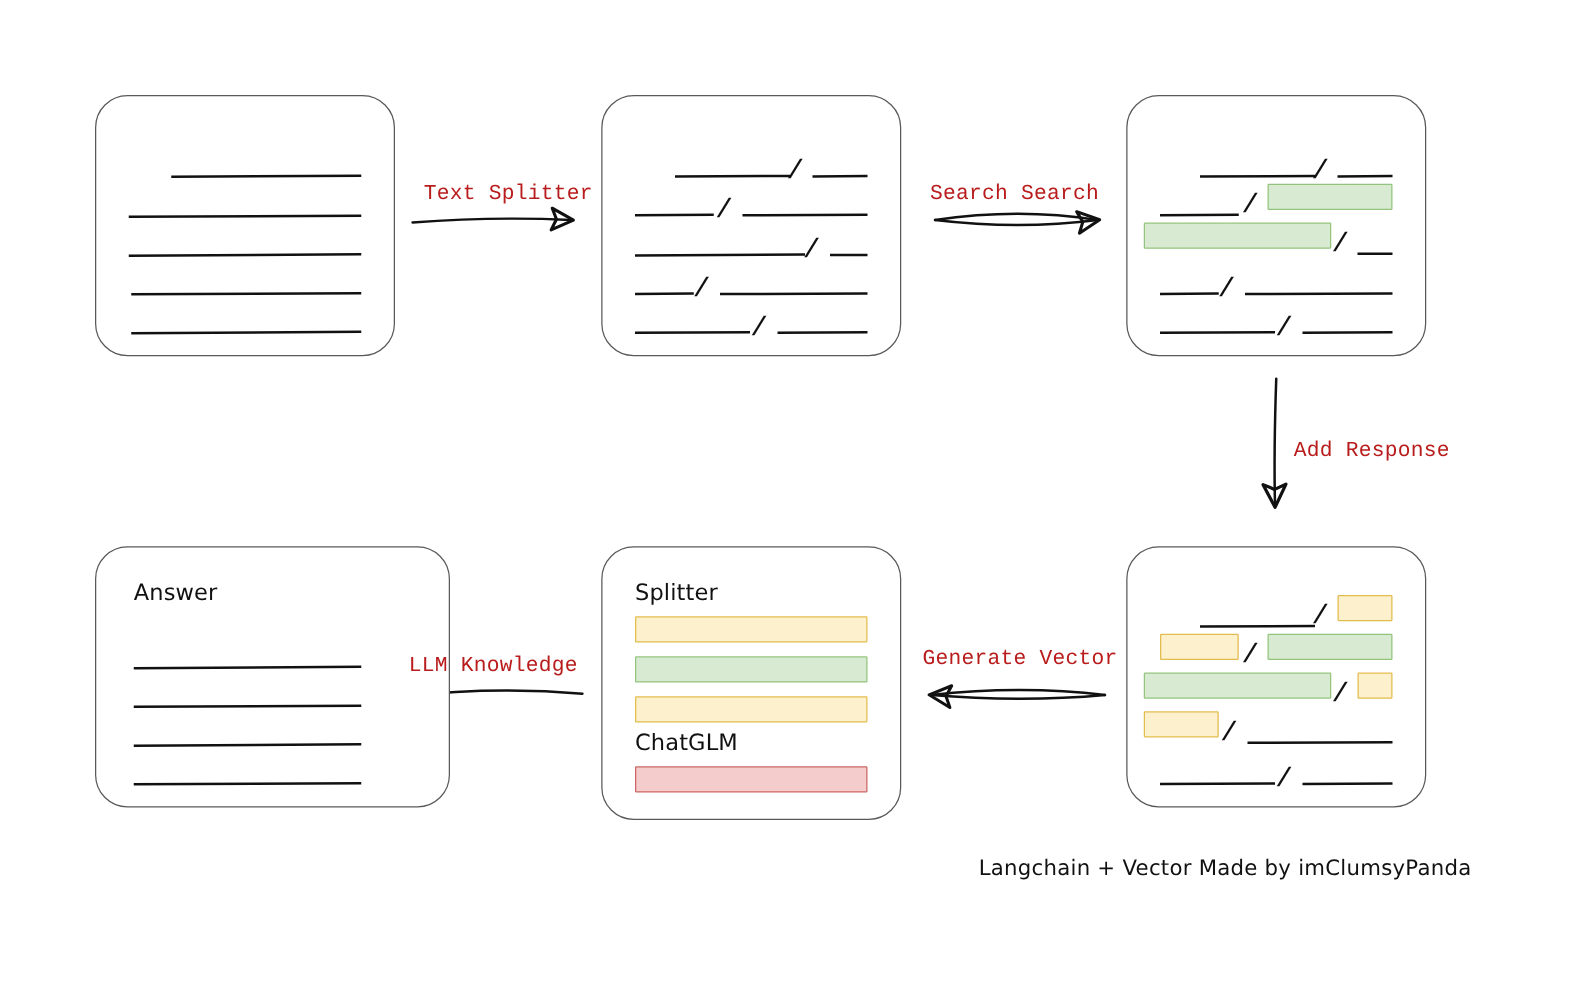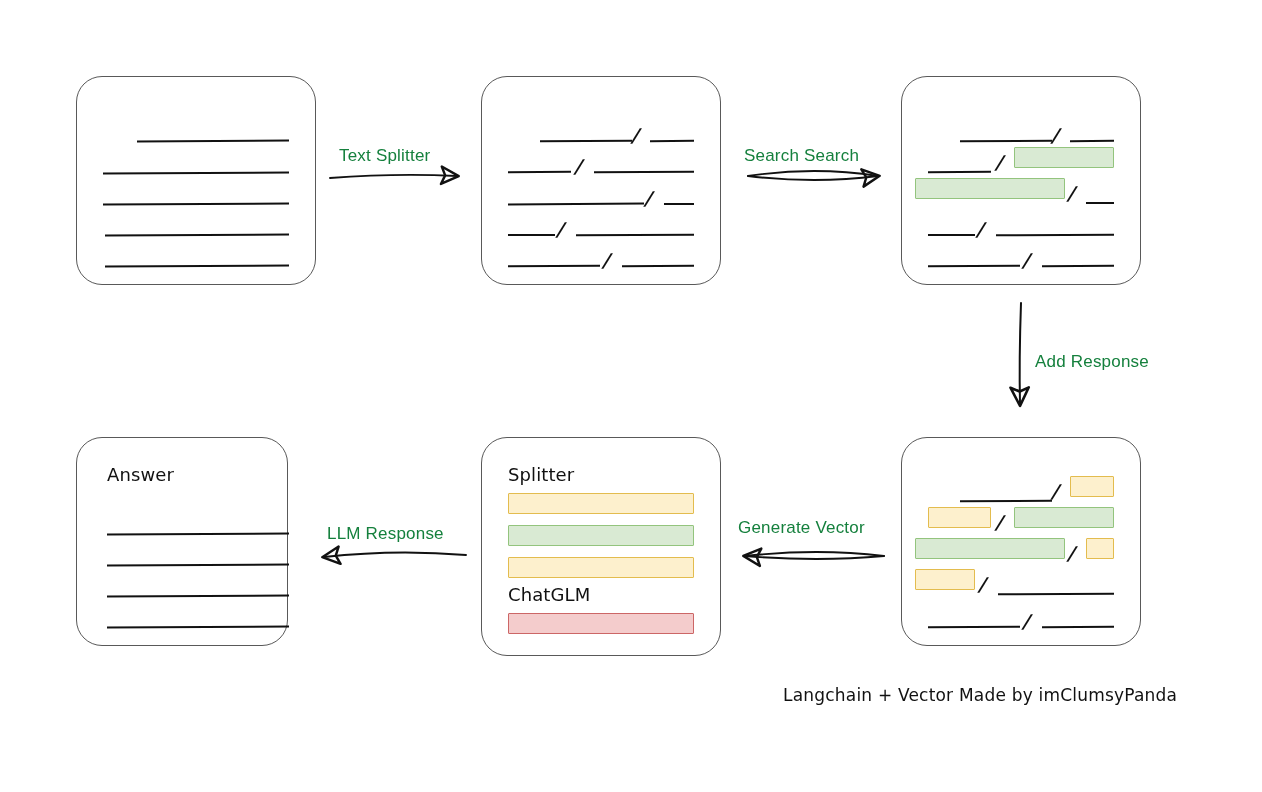--- a/index.html
+++ b/index.html
@@ -67,23 +67,23 @@
   .node-title {
     position: absolute;
     font-family: "DejaVu Sans", sans-serif;
     font-size: 18px;
     color: #111111;
     white-space: nowrap;
     letter-spacing: .1px;
   }
   .edge-label {
     position: absolute;
-    font-family: Liberation Sans, sans-serif;
+    font-family: Liberation Mono, monospace;
     font-size: 17px;
-    color: #15803d;
+    color: #b91c1c;
     white-space: nowrap;
     letter-spacing: .2px;
   }
   .footer-note {
     position: absolute;
     font-family: "DejaVu Sans", sans-serif;
     font-size: 17px;
     color: #111111;
     white-space: nowrap;
     letter-spacing: .2px;
@@ -188,30 +188,30 @@
       <div class="seg seg-line" style="left: 140px; top: 188px; width: 72px; transform: rotate(-0.35deg);"></div>
     </div>
     <div class="node-box" style="left: 481px; top: 437px; width: 240px; height: 219px;">
       <div class="node-title" style="left: 26px; top: 26px;">Splitter</div>
       <div class="node-title" style="left: 26px; top: 146px;">ChatGLM</div>
       <div class="seg seg-hl yellow" style="left: 26px; top: 55px; width: 186px;"></div>
       <div class="seg seg-hl green" style="left: 26px; top: 87px; width: 186px;"></div>
       <div class="seg seg-hl yellow" style="left: 26px; top: 119px; width: 186px;"></div>
       <div class="seg seg-hl red" style="left: 26px; top: 175px; width: 186px;"></div>
     </div>
-    <div class="node-box" style="left: 76px; top: 437px; width: 212px; height: 209px;">
+    <div class="node-box" style="left: 76px; top: 437px; width: 284px; height: 209px;">
       <div class="node-title" style="left: 30px; top: 26px;">Answer</div>
       <div class="seg seg-line" style="left: 30px; top: 95px; width: 182px; transform: rotate(-0.35deg);"></div>
       <div class="seg seg-line" style="left: 30px; top: 126px; width: 182px; transform: rotate(-0.25deg);"></div>
       <div class="seg seg-line" style="left: 30px; top: 157px; width: 182px; transform: rotate(-0.35deg);"></div>
       <div class="seg seg-line" style="left: 30px; top: 188px; width: 182px; transform: rotate(-0.25deg);"></div>
     </div>
   </div>
 
 <div id="edge-labels-layer">
     <div class="edge-label" style="left: 339px; top: 146px;">Text Splitter</div>
     <div class="edge-label" style="left: 744px; top: 146px;">Search Search</div>
     <div class="edge-label" style="left: 1035px; top: 352px;">Add Response</div>
     <div class="edge-label" style="left: 738px; top: 518px;">Generate Vector</div>
-    <div class="edge-label" style="left: 327px; top: 524px;">LLM Response</div>
+    <div class="edge-label" style="left: 327px; top: 524px;">LLM Knowledge</div>
   </div>
 
 <div class="footer-note" style="left:783px; top:685px;">Langchain + Vector Made by imClumsyPanda</div>
 
 </body></html>

